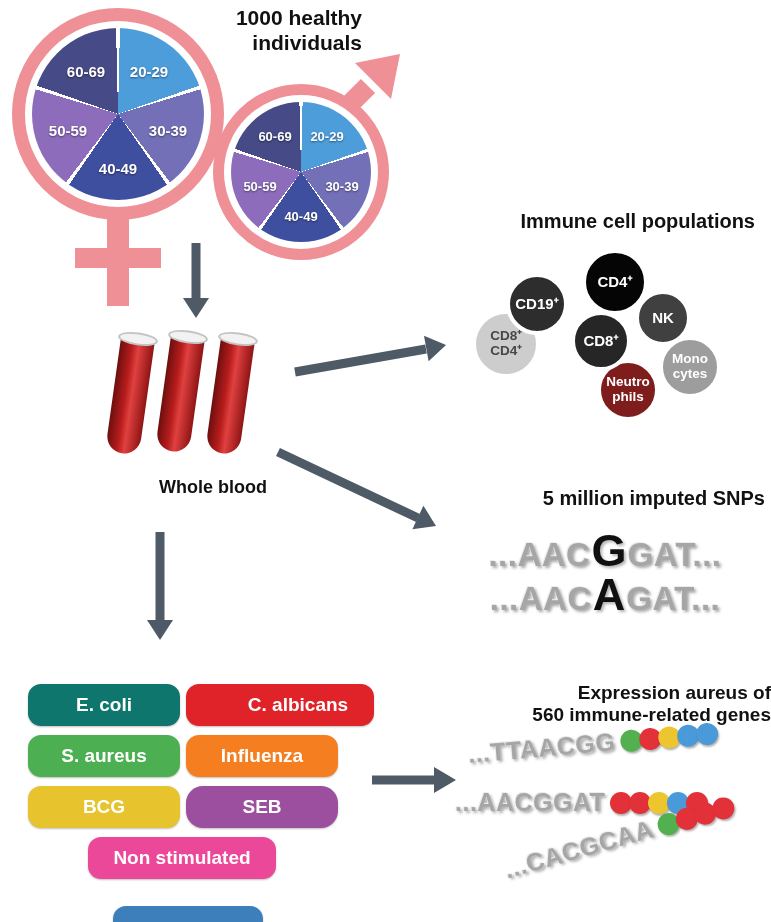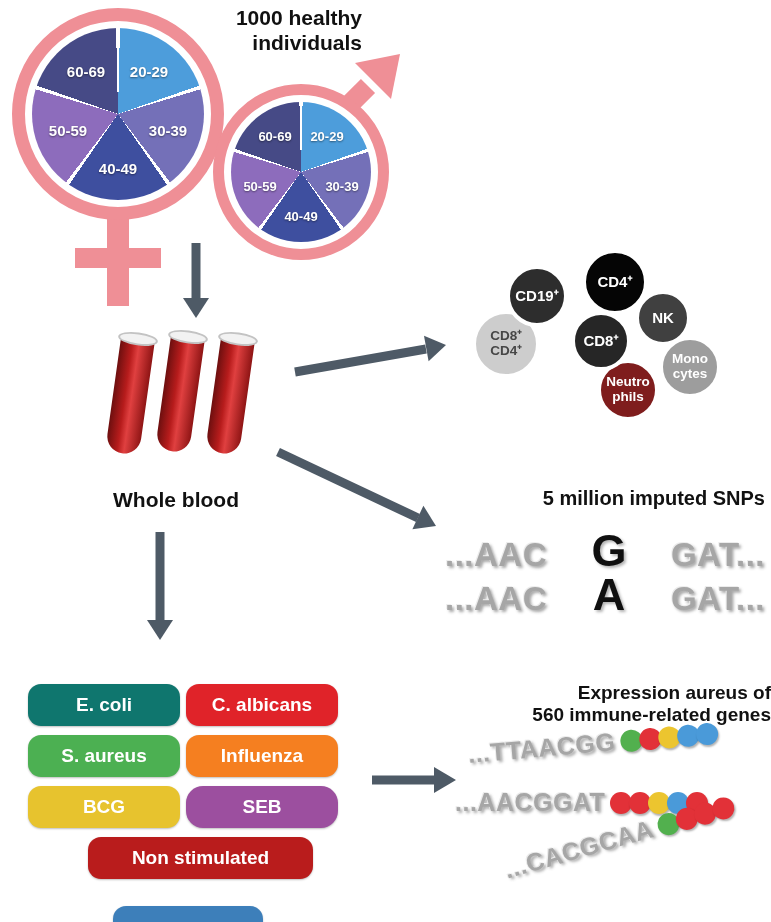--- a/index.html
+++ b/index.html
@@ -28,21 +28,21 @@
              border-radius:4px 4px 17px 17px; z-index:1;}
   
   .cell{position:absolute; box-sizing:border-box; border:4px solid #fff; border-radius:50%;
         display:flex; flex-direction:column; align-items:center; justify-content:center;
         font-weight:bold; line-height:1.08; text-align:center;}
   .cell span{display:block;}
   .fs15{font-size:15px;} .fs13{font-size:13.5px;}
   
   .seq{font-weight:bold; color:#a6a6a6; letter-spacing:.5px;
        text-shadow:-1px -1px 0 #ececec, 2px 2px 3px rgba(60,60,60,.45); white-space:nowrap;}
-  .snp-row{position:absolute; left:445px; width:320px; display:flex; align-items:baseline; justify-content:space-between;}
+  .snp-row{position:absolute; left:445px; width:320px; display:flex; align-items:baseline; justify-content:center;}
   .snp-row .seq{font-size:33px;}
   .snp-char{font-weight:bold; font-size:45px; color:#101010; margin:0 1px;
             text-shadow:2px 2px 3px rgba(0,0,0,.3); line-height:1;}
   
   .pill{position:absolute; height:42px; border-radius:13px; display:flex; align-items:center;
         justify-content:center; color:#fff; font-weight:bold; font-size:19px;
         box-shadow:0 1px 2px rgba(0,0,0,.25);}
   
   .gene-row{position:absolute; display:flex; align-items:center; transform-origin:left center;}
   .gene-row .seq{font-size:25px;}
@@ -98,28 +98,29 @@
       </div>
     <div class="tube" style="left:50px; top:0;   transform:rotate(8deg);">
         <div class="tube-cap"></div>
         <div class="tube-body"></div>
       </div>
     <div class="tube" style="left:100px;top:2px; transform:rotate(8deg);">
         <div class="tube-cap"></div>
         <div class="tube-body"></div>
       </div>
   </div>
-  <div class="heading" style="left:74px; top:477px; width:165px; font-size:21px;margin-top:11px;">Whole blood</div>
-
+  <div class="heading" style="left:102px; top:477px; width:165px; font-size:18px;">Whole blood</div>
+
+  <div class="heading" style="left:455px; top:210px; width:300px; font-size:20px;">Immune cell populations</div>
 
   <div class="cell fs13" style="left: 472px; top: 310px; width: 68px; height: 68px; background: rgb(205, 205, 205); color: rgb(71, 71, 71);">
     <span>CD8⁺</span>
     <span>CD4⁺</span>
   </div>
-  <div class="cell fs15" style="left: 506px; top: 265px; width: 62px; height: 62px; background: rgb(45, 45, 45); color: rgb(255, 255, 255);">
+  <div class="cell fs15" style="left: 506px; top: 273px; width: 62px; height: 62px; background: rgb(45, 45, 45); color: rgb(255, 255, 255);">
     <span>CD19⁺</span>
   </div>
   <div class="cell fs15" style="left: 635px; top: 290px; width: 56px; height: 56px; background: #404040; color: rgb(255, 255, 255);">
     <span>NK</span>
   </div>
   <div class="cell fs13" style="left: 659px; top: 336px; width: 62px; height: 62px; background: rgb(157, 157, 157); color: rgb(255, 255, 255);">
     <span>Mono</span>
     <span>cytes</span>
   </div>
   <div class="cell fs13" style="left: 597px; top: 359px; width: 62px; height: 62px; background: #7f1d1d; color: rgb(255, 255, 255);">
@@ -139,26 +140,26 @@
       <span class="snp-char">G</span>
       <span class="seq">GAT...</span>
   </div>
   <div class="snp-row" style="top:572px;">
     <span class="seq">...AAC</span>
       <span class="snp-char">A</span>
       <span class="seq">GAT...</span>
   </div>
 
   <div class="pill" style="left: 28px; top: 684px; width: 152px; background: #0f766e;">E. coli</div>
-  <div class="pill" style="left: 186px; top: 684px; width: 152px; background: rgb(224, 35, 41);">C. albicans</div>
+  <div class="pill" style="left: 186px; top: 684px; width: 152px; background: rgb(224, 35, 41); padding-left: 36px;">C. albicans</div>
   <div class="pill" style="left: 28px; top: 735px; width: 152px; background: rgb(76, 176, 82);">S. aureus</div>
   <div class="pill" style="left: 186px; top: 735px; width: 152px; background: rgb(245, 127, 32);">Influenza</div>
   <div class="pill" style="left: 28px; top: 786px; width: 152px; background: rgb(231, 195, 46);">BCG</div>
   <div class="pill" style="left: 186px; top: 786px; width: 152px; background: rgb(156, 79, 159); border-radius: 17px;">SEB</div>
-  <div class="pill" style="left: 88px; top: 837px; width: 225px; background: #b91c1c;">Non stimulated</div>
+  <div class="pill" style="left: 88px; top: 837px; width: 188px; background: #ec4899;">Non stimulated</div>
   <div class="pill" style="left: 113px; top: 906px; width: 150px; height: 30px; background: rgb(61, 127, 186);"></div>
 
   <div class="heading" style="left:452px; top:682px; width:319px; font-size:19px;">
     <div>Expression aureus of</div>
     <div>560 immune-related genes</div>
   </div>
   <div class="gene-row" style="left:468px; top:740px; transform:rotate(-5deg);">
     <span class="seq">...TTAACGG</span>
     <span class="dots">
         <span class="gdot" style="background: rgb(82, 176, 78);"></span>

